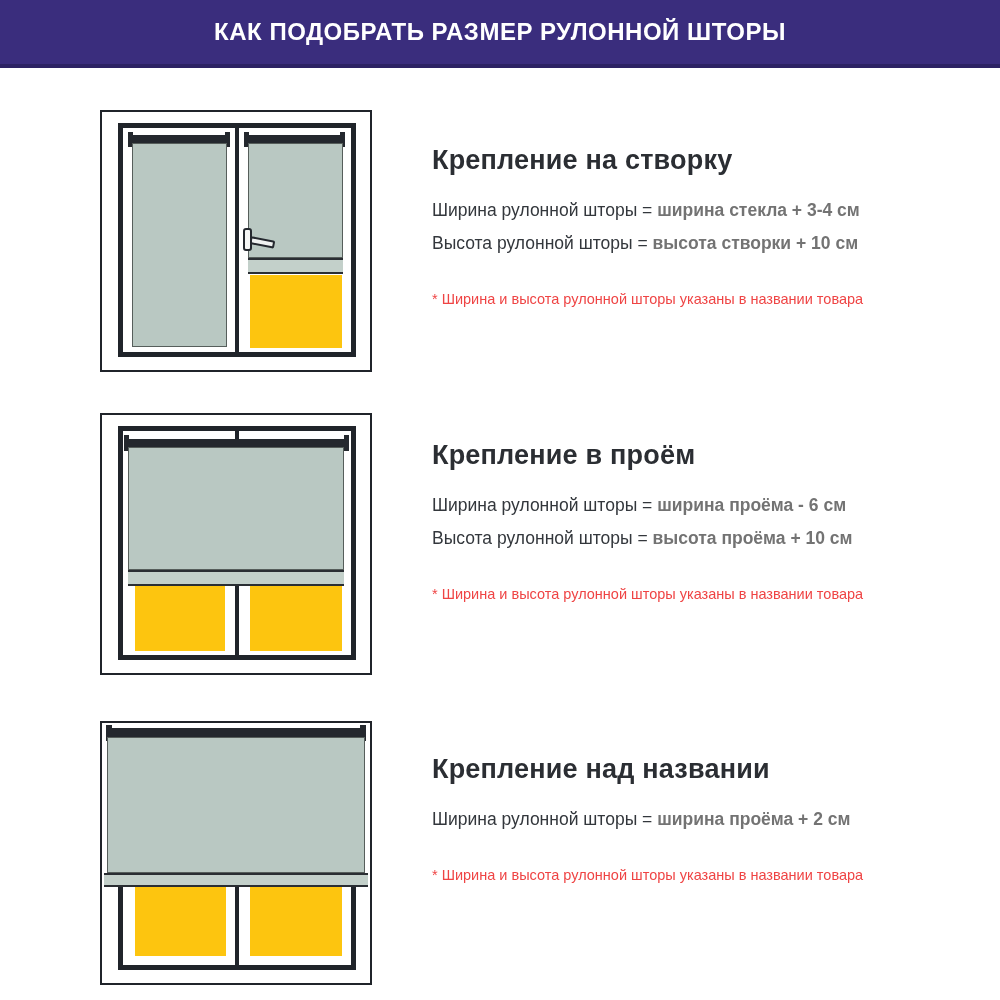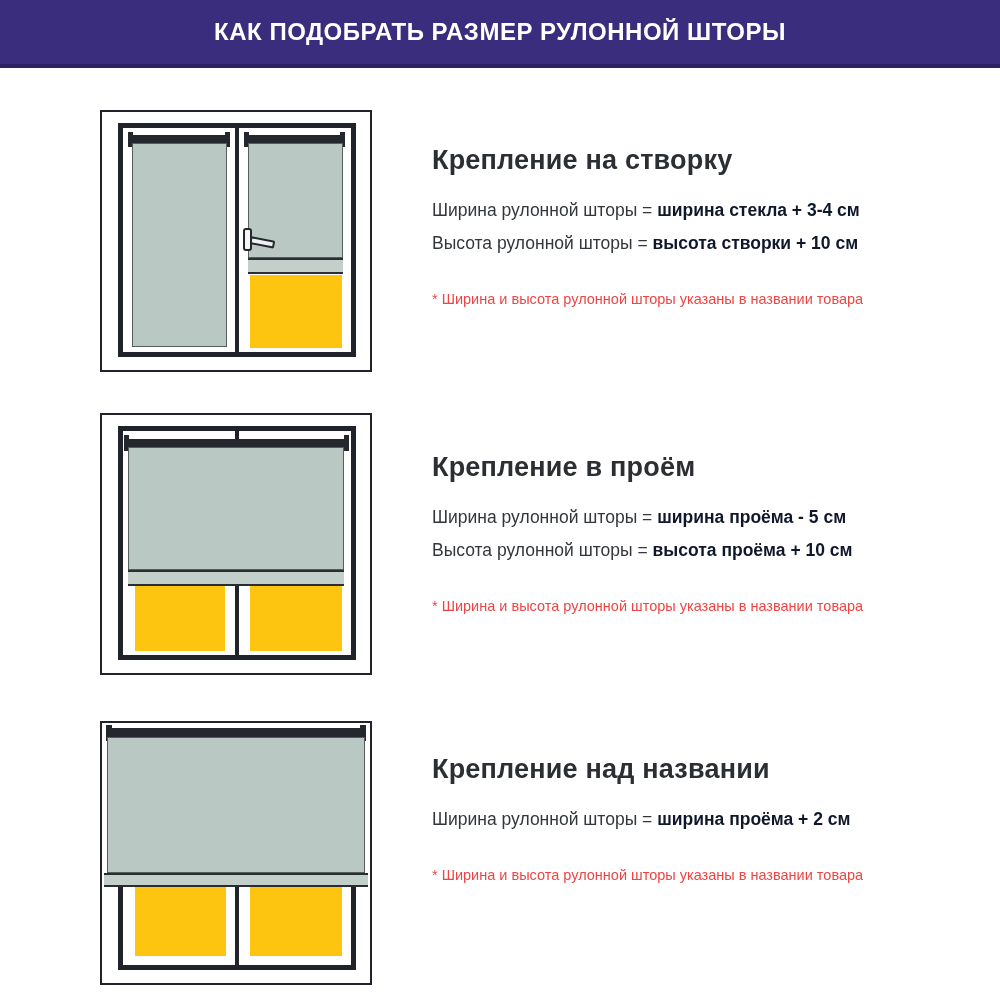--- a/index.html
+++ b/index.html
@@ -21,21 +21,21 @@
   }
   
   .tblock{position:absolute;left:432px;width:545px;}
   .tblock h2{
     margin:0 0 17px 0;font-size:27px;line-height:34px;font-weight:bold;
     color:#2b2e33;letter-spacing:.2px;
   }
   .formula{
     margin:0;font-size:17.5px;line-height:33px;color:#33373c;white-space:nowrap;
   }
-  .formula b{font-weight:bold;color:#0f172a;}
+  .formula b{font-weight:bold;color:#737373;}
   .note{
     margin:29px 0 0 0;font-size:14.5px;line-height:20px;color:#ef4444;
   }
   
   .dg{
     position:absolute;left:100px;width:272px;
     background:#fff;border:2px solid #20242a;box-sizing:border-box;
   }
   .dg *{position:absolute;box-sizing:border-box;}
   .frame{border:5px solid #20242a;background:#ffffff;}
@@ -90,23 +90,23 @@
   <div class="glass" style="left:33px;top:170px;width:90px;height:66px;"></div>
   <div class="glass" style="left:148px;top:170px;width:92px;height:66px;"></div>
 
   <div class="cap" style="left:22px;top:20px;height:16px;"></div>
   <div class="cap" style="left:242px;top:20px;height:16px;"></div>
   <div class="rod" style="left:25px;top:24px;width:218px;"></div>
   <div class="blind" style="left:26px;top:32px;width:216px;height:123px;"></div>
   <div class="bbar" style="left:26px;top:155px;width:216px;height:16px;"></div>
 </div>
 
-<div class="tblock" style="top:450px;">
+<div class="tblock" style="top:438px;">
   <h2>Крепление в проём</h2>
-  <p class="formula"><span>Ширина рулонной шторы = </span><b>ширина проёма  - 5 см</b></p>
+  <p class="formula"><span>Ширина рулонной шторы = </span><b>ширина проёма  - 6 см</b></p>
   <p class="formula"><span>Высота рулонной шторы = </span><b>высота проёма + 10 см</b></p>
   <p class="note">* Ширина и высота рулонной шторы указаны в названии товара</p>
 </div>
 
 <div class="dg" style="top:721px;height:264px;">
   <div class="frame" style="left:16px;top:38px;width:238px;height:209px;"></div>
   <div class="divider" style="left:133px;top:43px;height:199px;"></div>
 
   <div class="glass" style="left:33px;top:164px;width:91px;height:69px;"></div>
   <div class="glass" style="left:148px;top:164px;width:92px;height:69px;"></div>

